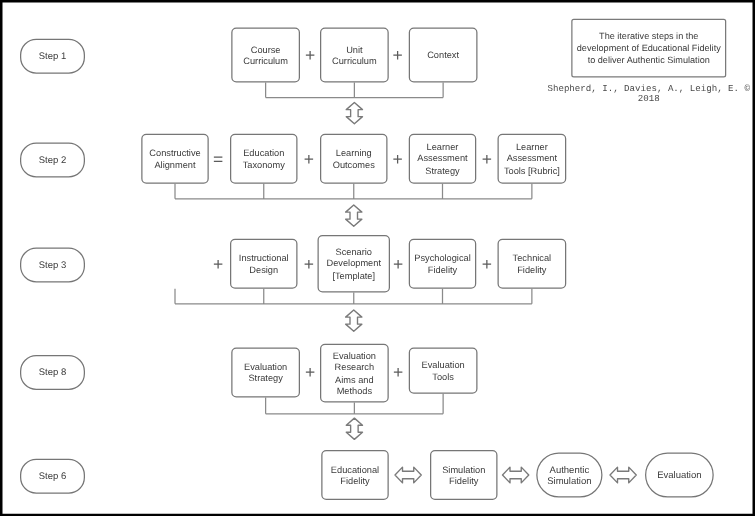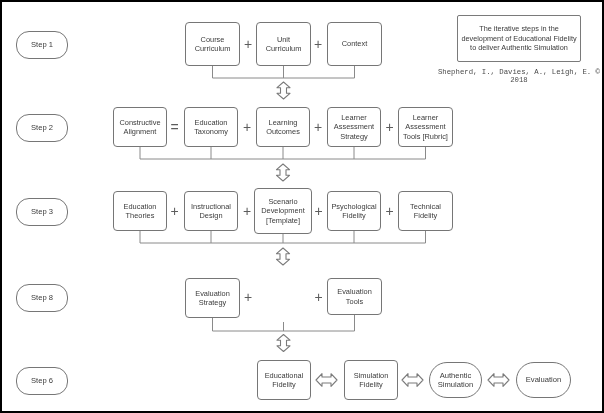--- a/index.html
+++ b/index.html
@@ -81,32 +81,32 @@
   <div class="box" style="left:111px;top:105px;width:54px;height:40px">Constructive Alignment</div>
   <div class="op" style="left:164.5px;top:116px">=</div>
   <div class="box" style="left:182px;top:105px;width:54px;height:40px">Education Taxonomy</div>
   <div class="op" style="left:237px;top:116px">+</div>
   <div class="box" style="left:254px;top:105px;width:54px;height:40px">Learning Outcomes</div>
   <div class="op" style="left:308px;top:116px">+</div>
   <div class="box" style="left:325px;top:105px;width:54px;height:40px">Learner Assessment Strategy</div>
   <div class="op" style="left:379.5px;top:116px">+</div>
   <div class="box" style="left:396px;top:105px;width:55px;height:40px">Learner Assessment Tools [Rubric]</div>
 
-  <div class="box" style="left:111px;top:189px;width:54px;height:40px">Education Theories</div>
   <div class="op" style="left:164.5px;top:200px">+</div>
   <div class="box" style="left:182px;top:189px;width:54px;height:40px">Instructional Design</div>
   <div class="op" style="left:237px;top:200px">+</div>
   <div class="box" style="left:252px;top:186px;width:58px;height:46px">Scenario Development [Template]</div>
   <div class="op" style="left:308.5px;top:200px">+</div>
   <div class="box" style="left:325px;top:189px;width:54px;height:40px">Psychological Fidelity</div>
   <div class="op" style="left:379.5px;top:200px">+</div>
   <div class="box" style="left:396px;top:189px;width:55px;height:40px">Technical Fidelity</div>
 
   <div class="box" style="left:183px;top:276px;width:55px;height:40px">Evaluation Strategy</div>
   <div class="op" style="left:238px;top:286px">+</div>
+  <div class="box" style="left:254px;top:273px;width:55px;height:47px">Evaluation Research Aims and Methods</div>
   <div class="op" style="left:308.5px;top:286px">+</div>
   <div class="box" style="left:325px;top:276px;width:55px;height:37px">Evaluation Tools</div>
 
   <div class="box" style="left:255px;top:358px;width:54px;height:40px">Educational Fidelity</div>
   <div class="box" style="left:342px;top:358px;width:54px;height:40px">Simulation Fidelity</div>
   <div class="stadium pill" style="left:427px;top:360px;width:53px;height:36px">Authentic Simulation</div>
   <div class="stadium pill" style="left:514px;top:360px;width:55px;height:36px">Evaluation</div>
 
 </div>
 

